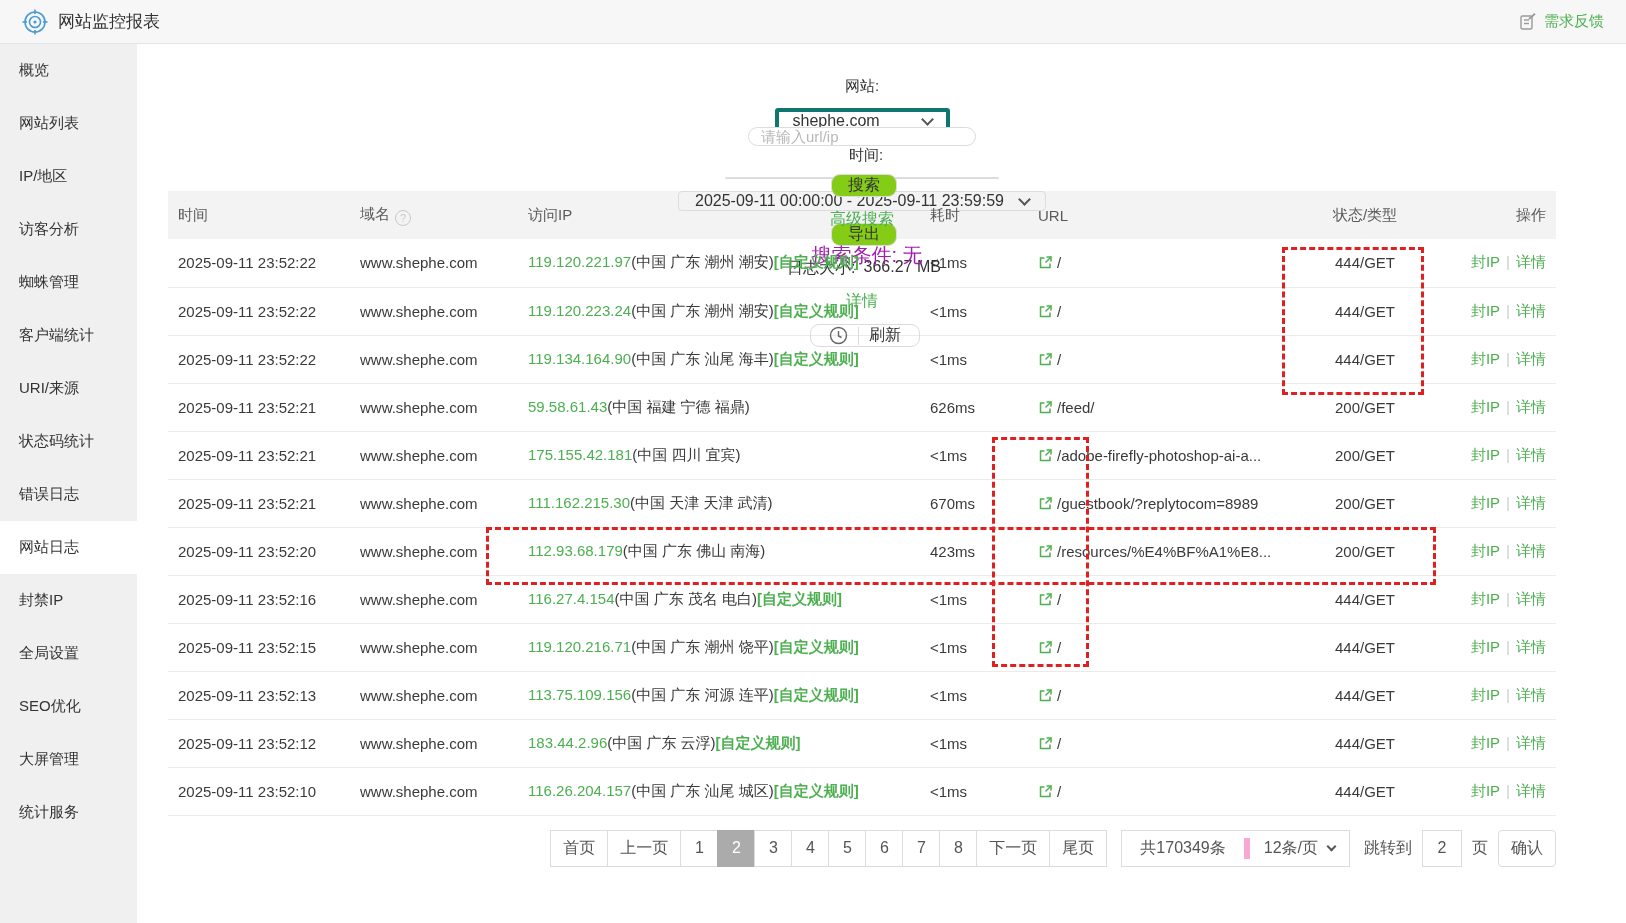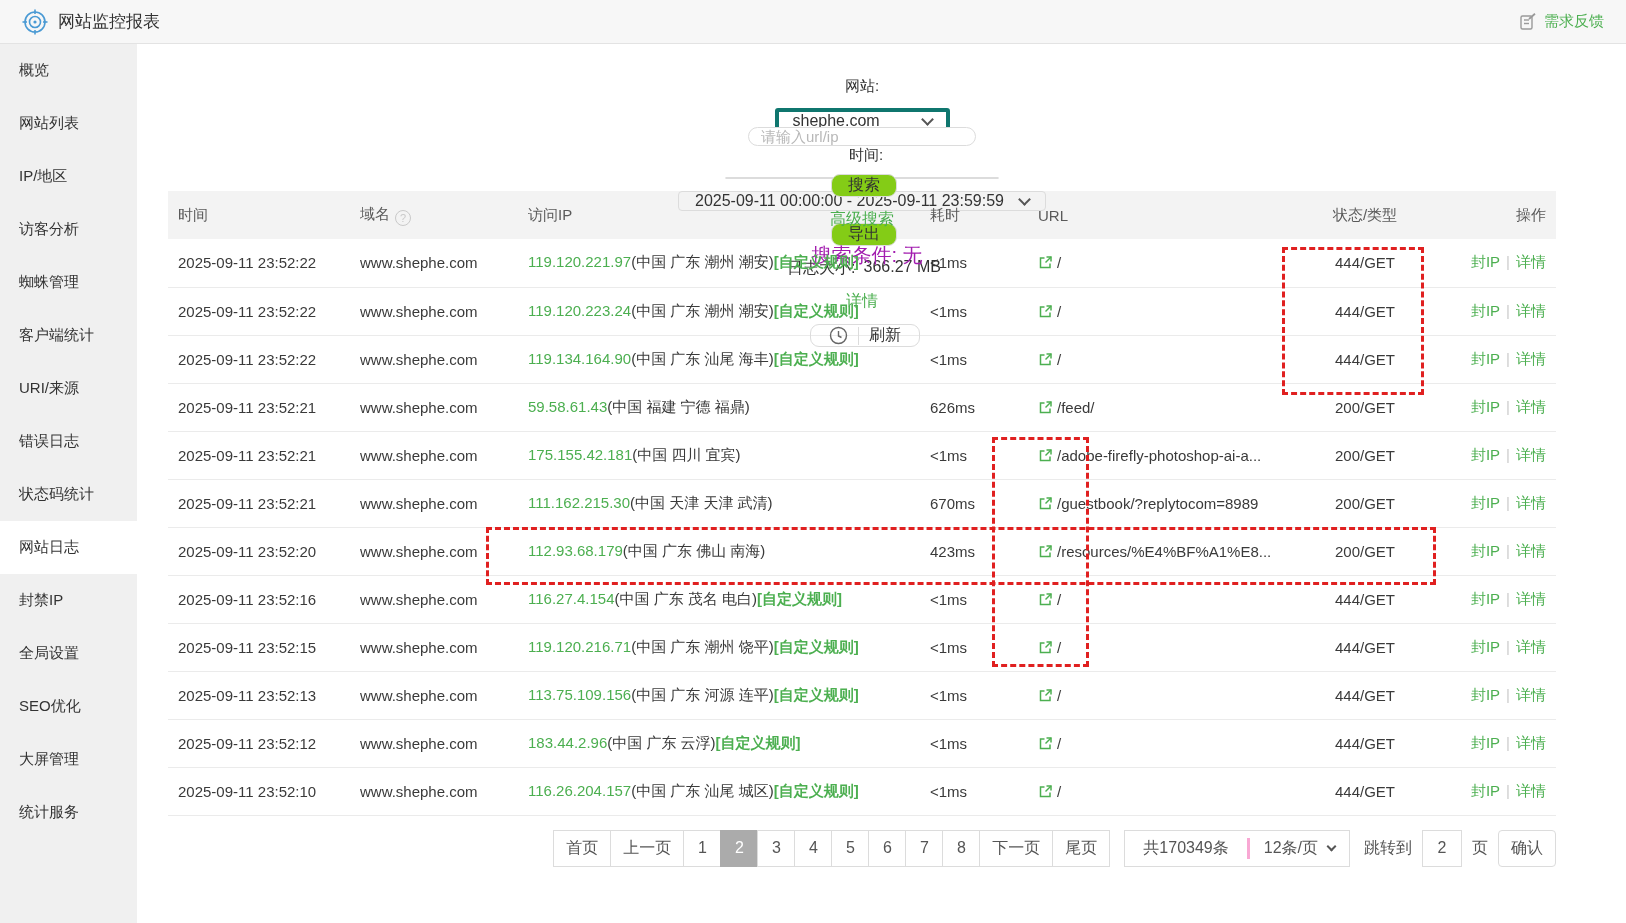--- a/index.html
+++ b/index.html
@@ -173,25 +173,25 @@
 
   <div class="side-item">
       <span>客户端统计</span>
     </div>
 
   <div class="side-item">
       <span>URI/来源</span>
     </div>
 
   <div class="side-item">
+      <span>状态码统计</span>
+    </div>
+
+  <div class="side-item">
       <span>错误日志</span>
-    </div>
-
-  <div class="side-item">
-      <span>状态码统计</span>
     </div>
 
   <div class="side-item active">
       <span>网站日志</span>
     </div>
 
 
   <div class="side-item">
       <span>封禁IP</span>
     </div>
@@ -634,21 +634,21 @@
   <div class="pbtn">7</div>
 
   <div class="pbtn">8</div>
 
   <div class="pbtn">下一页</div>
 
   <div class="pbtn">尾页</div>
 </div>
     <div class="total-box">
       <span class="total">共170349条</span>
-      <div class="pagesize" style="border-left:3px solid #f9a8d4;">
+      <div class="pagesize" style="border-left:6px solid #f9a8d4;">
         <span>12条/页</span>
         <span class="chev" style="width:7px;height:7px;"></span>
       </div>
     </div>
     <div class="jump">
       <span>跳转到</span>
       <input class="jump-input" value="2" style="">
       <span>页</span>
       <button class="confirm-btn">
         <span>确认</span>

